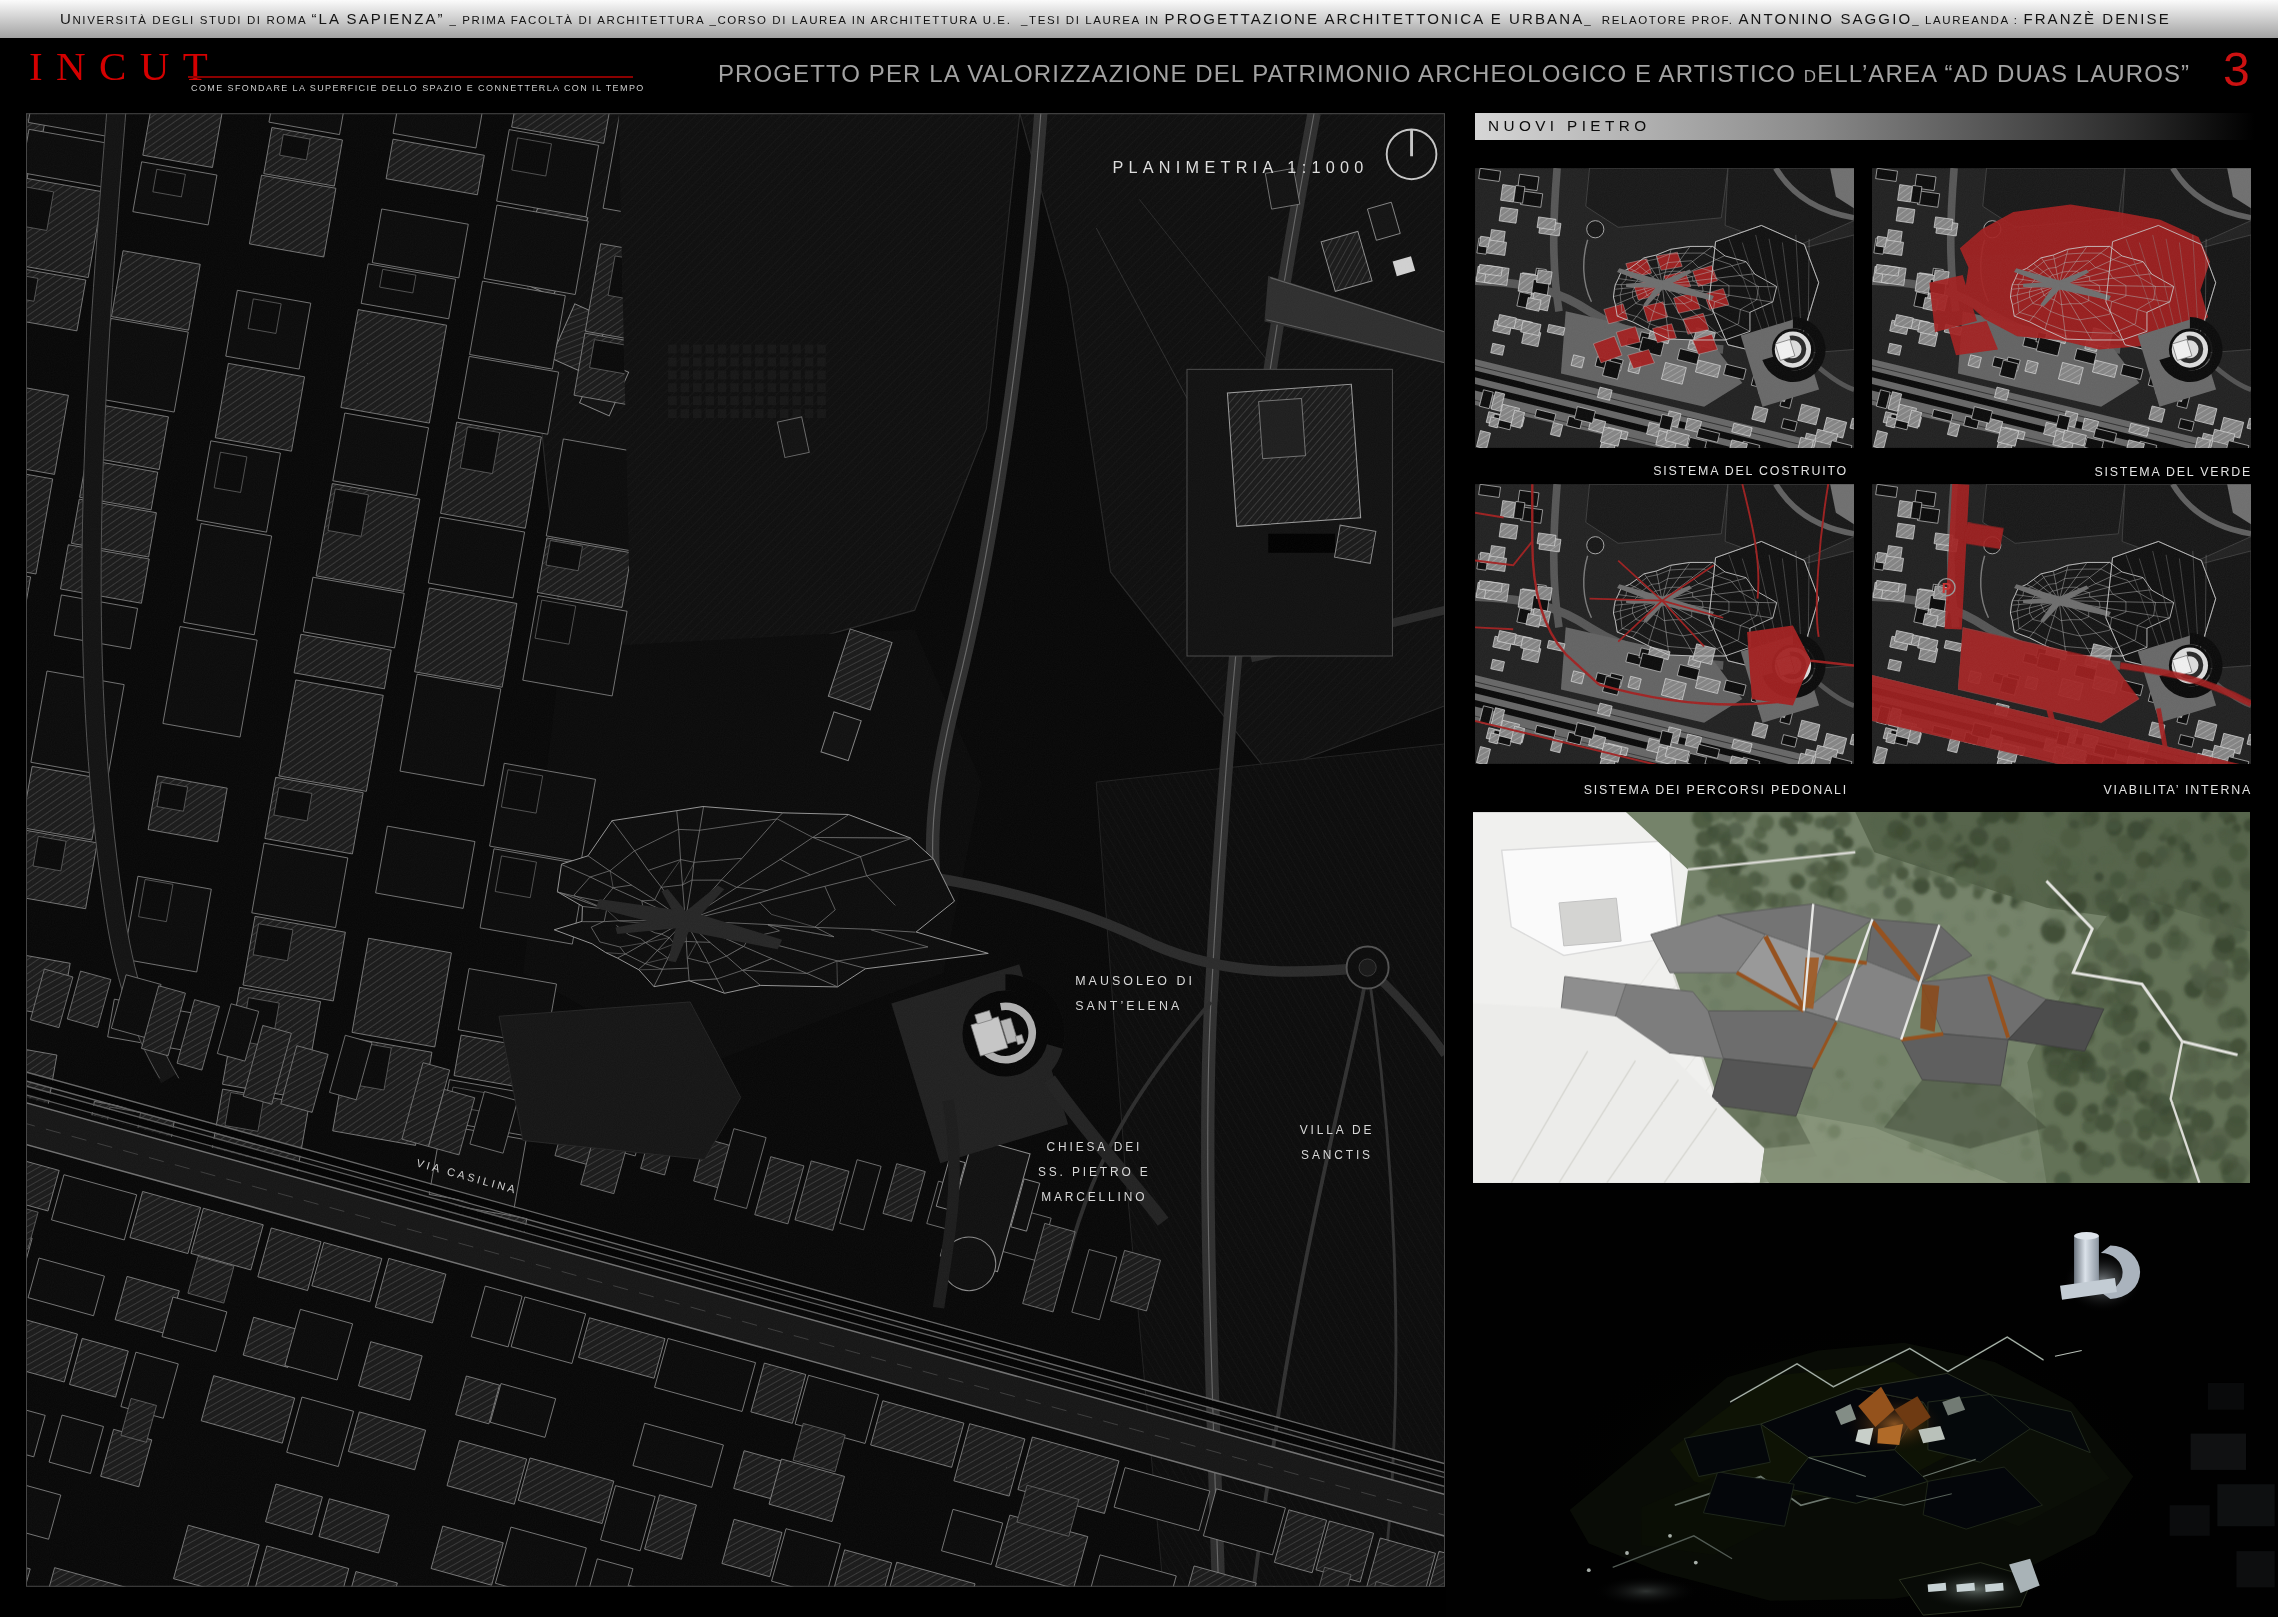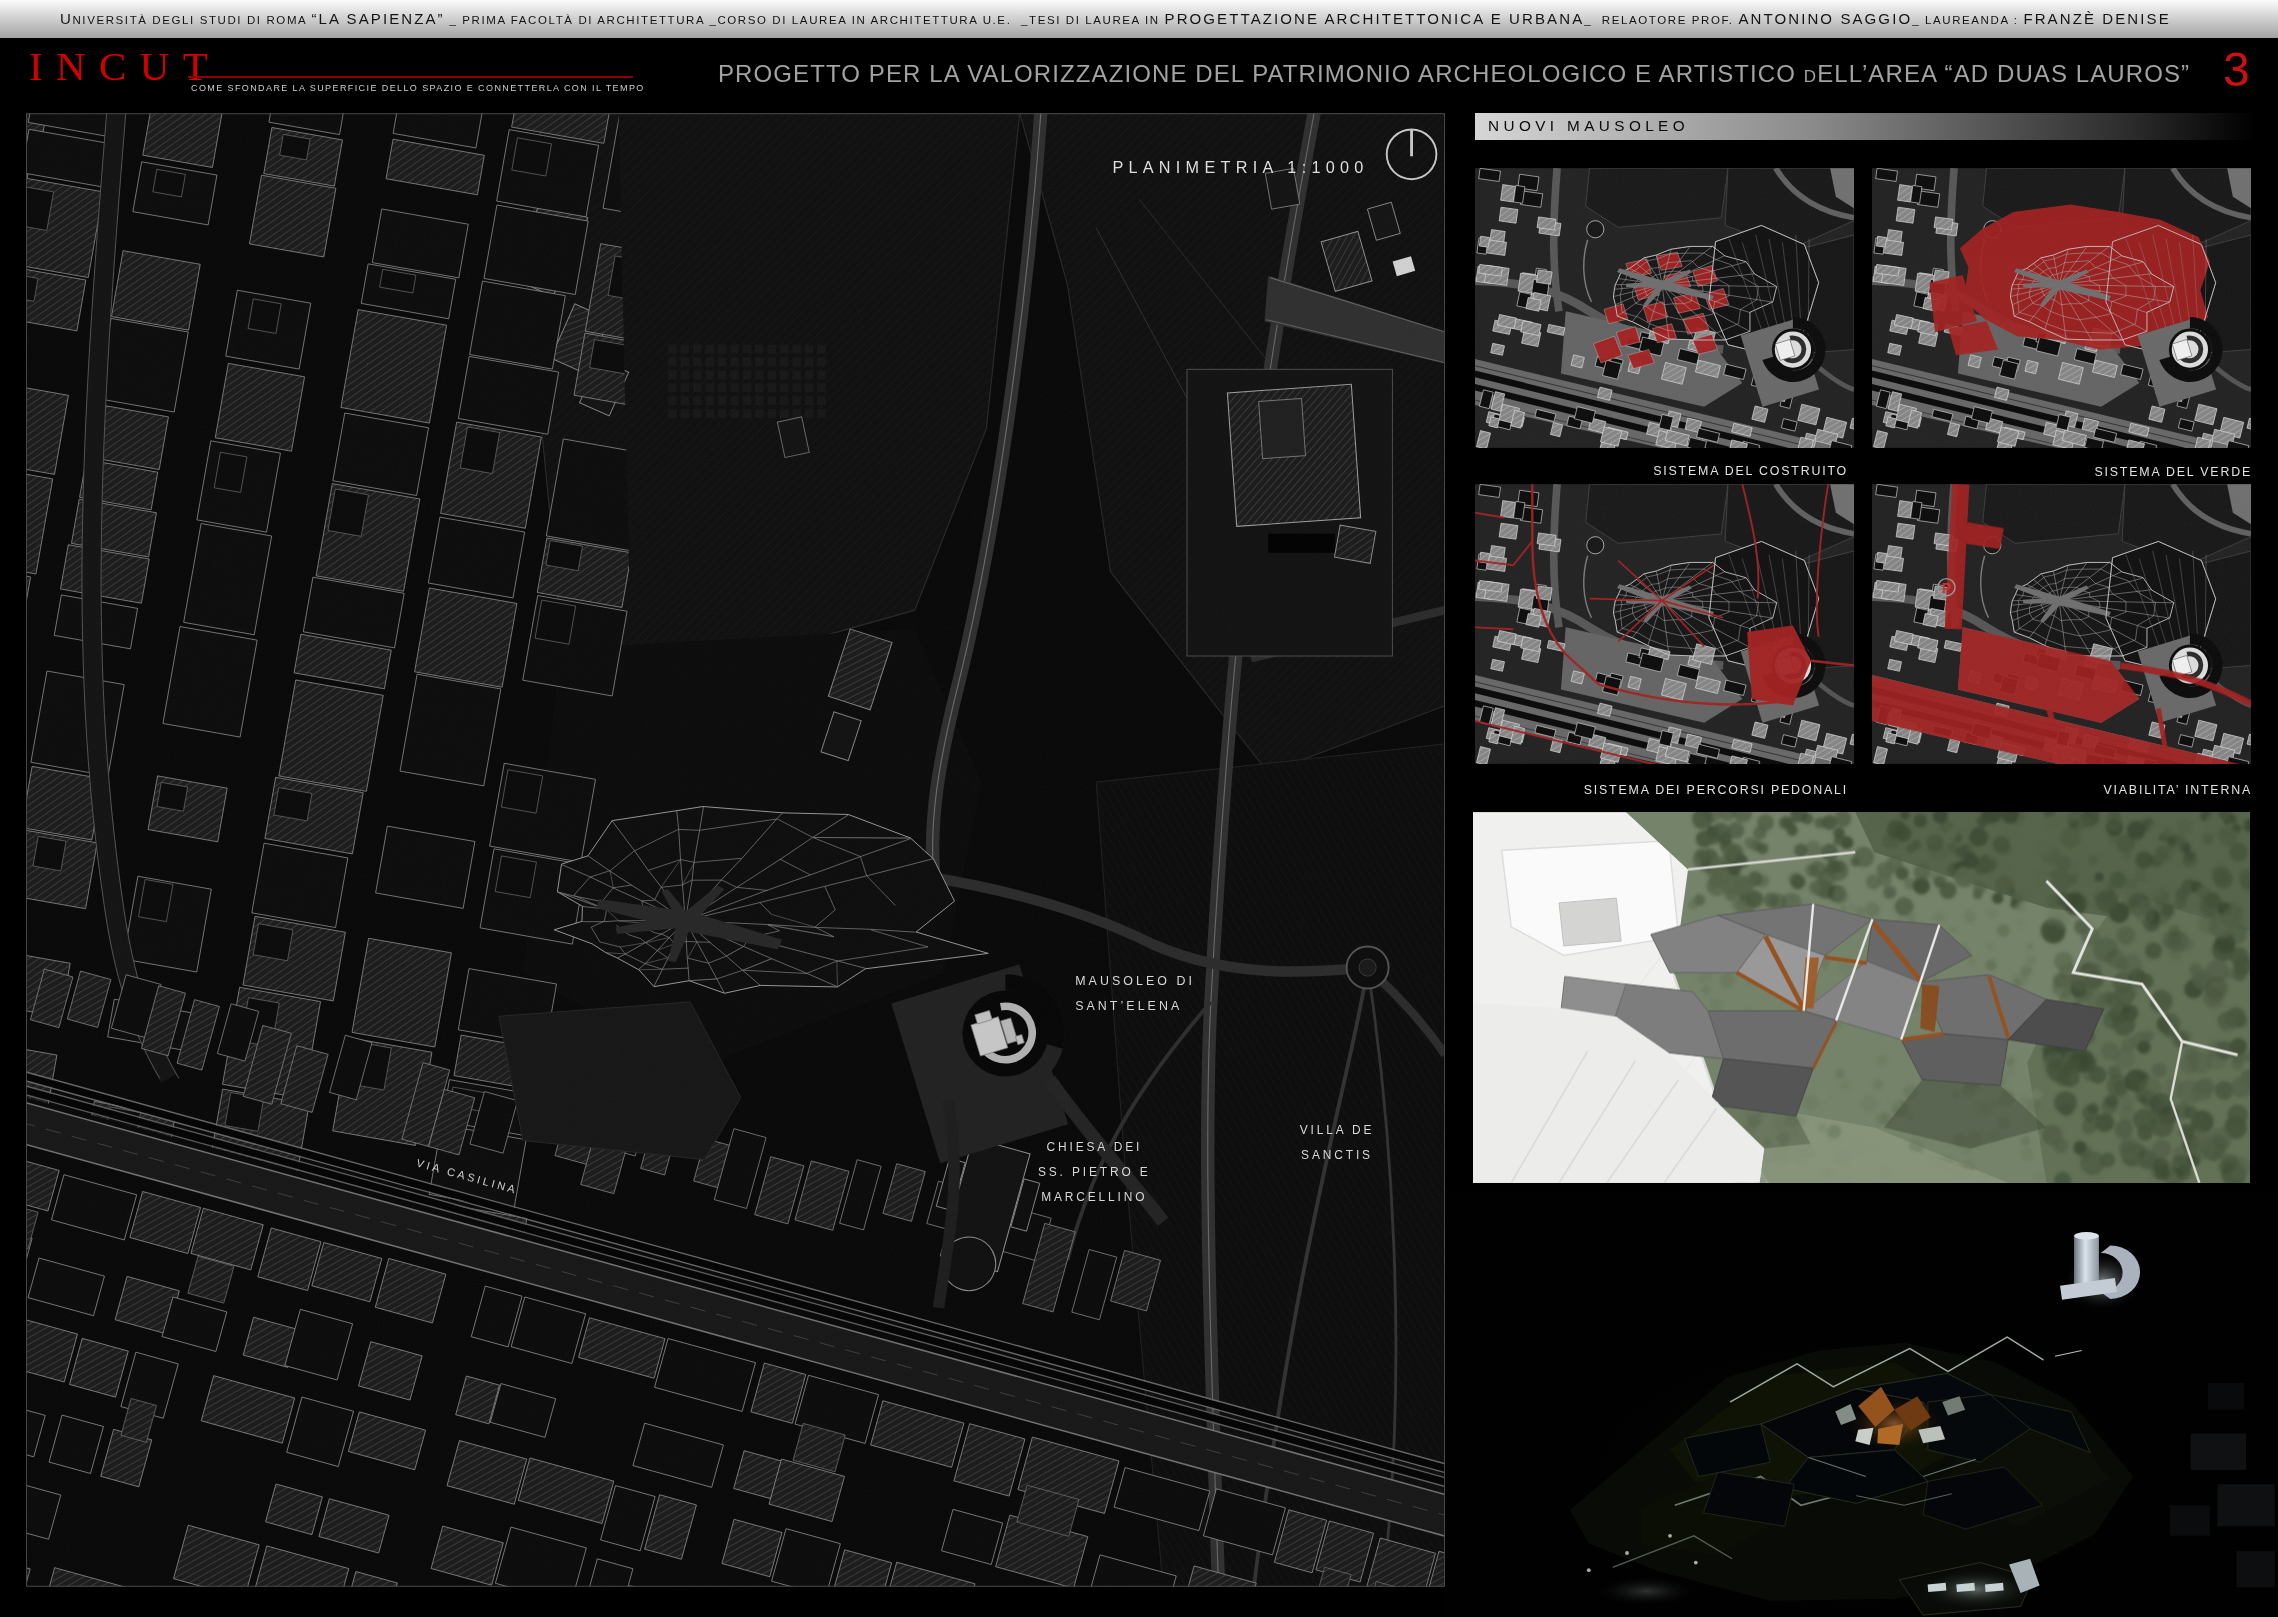--- a/index.html
+++ b/index.html
@@ -933,21 +933,21 @@
     <text x="1098" y="912" font-family="&quot;Liberation Sans&quot;, sans-serif" font-size="13" fill="#d8d8d8" letter-spacing="3.2" text-anchor="start" font-weight="normal">MAUSOLEO DI</text>
     <text x="1098" y="938" font-family="&quot;Liberation Sans&quot;, sans-serif" font-size="13" fill="#d8d8d8" letter-spacing="3.2" text-anchor="start" font-weight="normal">SANT’ELENA</text>
     <text x="1118" y="1086" font-family="&quot;Liberation Sans&quot;, sans-serif" font-size="12.5" fill="#d8d8d8" letter-spacing="3" text-anchor="middle" font-weight="normal">CHIESA DEI</text>
     <text x="1118" y="1112" font-family="&quot;Liberation Sans&quot;, sans-serif" font-size="12.5" fill="#d8d8d8" letter-spacing="3" text-anchor="middle" font-weight="normal">SS. PIETRO E</text>
     <text x="1118" y="1138" font-family="&quot;Liberation Sans&quot;, sans-serif" font-size="12.5" fill="#d8d8d8" letter-spacing="3" text-anchor="middle" font-weight="normal">MARCELLINO</text>
     <text x="1372" y="1068" font-family="&quot;Liberation Sans&quot;, sans-serif" font-size="12.5" fill="#d8d8d8" letter-spacing="3" text-anchor="middle" font-weight="normal">VILLA DE</text>
     <text x="1372" y="1094" font-family="&quot;Liberation Sans&quot;, sans-serif" font-size="12.5" fill="#d8d8d8" letter-spacing="3" text-anchor="middle" font-weight="normal">SANCTIS</text>
     <text x="408" y="1102" font-family="&quot;Liberation Sans&quot;, sans-serif" font-size="11.5" fill="#d0d0d0" letter-spacing="3" text-anchor="start" font-weight="normal" transform="rotate(15.4 408 1102)">VIA CASILINA</text>
   </svg>
 <div style="position:absolute;left:1475px;top:113px;width:804px;height:27px;background:linear-gradient(to right,#d6d6d6,#8a8a8a 42%,#2a2a2a 82%,#000 97%);"></div>
-<div style="position:absolute;left:1488px;top:117px;color:#0a0a0a;font-size:15.3px;letter-spacing:4.4px;">NUOVI MAUSOLEO</div>
+<div style="position:absolute;left:1488px;top:117px;color:#0a0a0a;font-size:15.3px;letter-spacing:4.4px;">NUOVI PIETRO</div>
 <svg width="379" height="280" viewBox="0 0 397 293" style="position:absolute;left:1475px;top:168px">
     <use href="#tbase"></use>
     <g opacity="0.95">
       <polygon points="158.0,100.0 180.0,95.0 185.0,110.0 163.0,115.0" fill="#a32020" stroke="#d0d0d0" stroke-width="0.4"></polygon>
       <polygon points="190.0,92.0 212.0,88.0 217.0,103.0 195.0,107.0" fill="#a32020" stroke="#d0d0d0" stroke-width="0.4"></polygon>
       <polygon points="166.0,122.0 188.0,117.0 193.0,133.0 171.0,138.0" fill="#a32020" stroke="#d0d0d0" stroke-width="0.4"></polygon>
       <polygon points="198.0,113.0 220.0,108.0 226.0,124.0 203.0,129.0" fill="#a32020" stroke="#d0d0d0" stroke-width="0.4"></polygon>
       <polygon points="176.0,145.0 197.0,140.0 202.0,156.0 181.0,161.0" fill="#a32020" stroke="#d0d0d0" stroke-width="0.4"></polygon>
       <polygon points="208.0,136.0 230.0,130.0 236.0,147.0 213.0,152.0" fill="#a32020" stroke="#d0d0d0" stroke-width="0.4"></polygon>
       <polygon points="186.0,168.0 206.0,163.0 211.0,178.0 191.0,183.0" fill="#a32020" stroke="#d0d0d0" stroke-width="0.4"></polygon>

